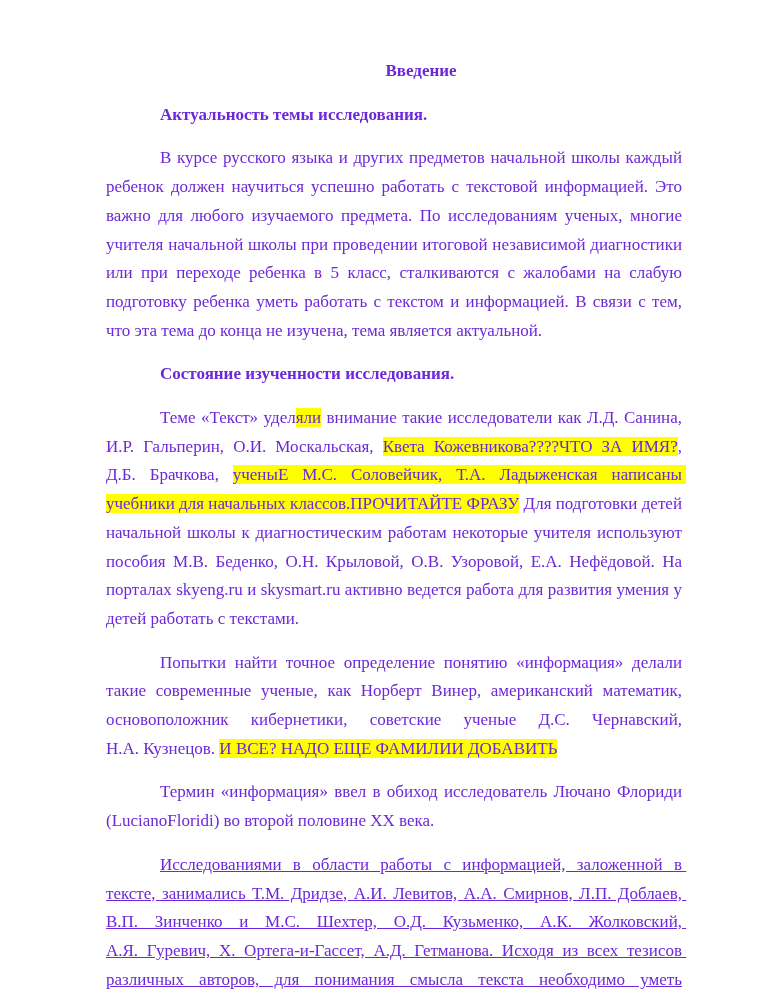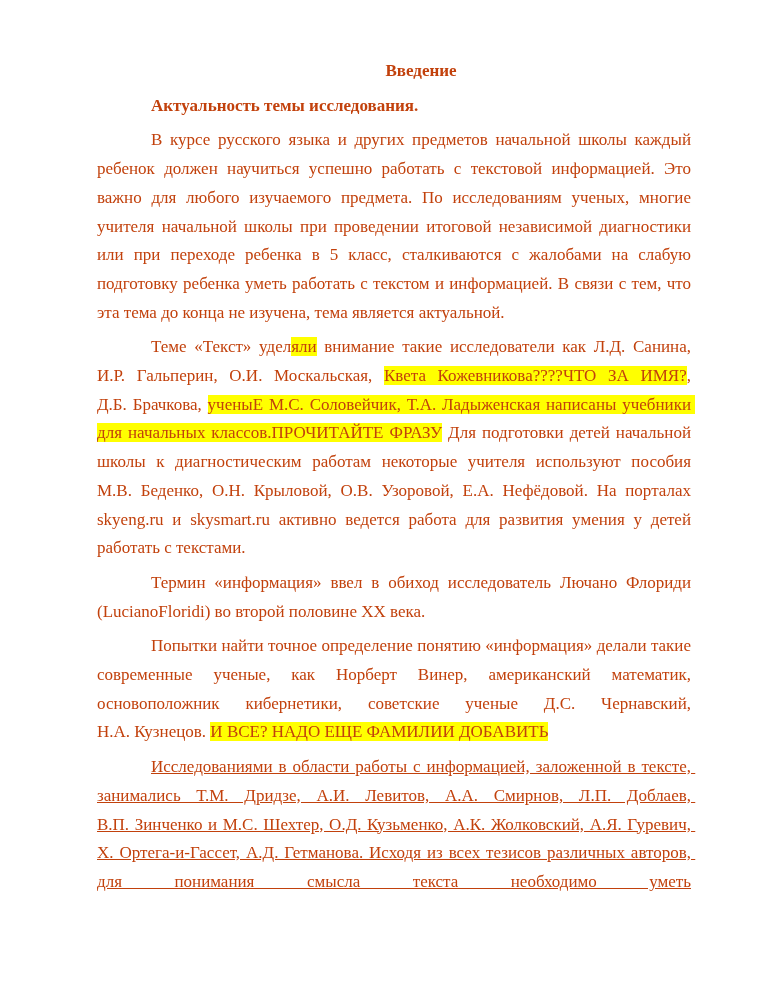--- a/index.html
+++ b/index.html
@@ -6,46 +6,47 @@
   .page {
     position: relative;
     width: 768px;
     height: 994px;
     background: #ffffff;
     box-sizing: border-box;
     padding: 57px 71px 0 91px;
     font-family: "Liberation Serif", "DejaVu Serif", serif;
     font-size: 17px;
     line-height: 28.7px;
-    color: #c2410c;
+    color: #6d28d9;
     overflow: hidden;
   }
   .title {
     margin: 0;
     text-align: center;
     text-indent: 54px;
     font-weight: bold;
   }
   .para {
-    margin: 6px;
+    margin: 15px;
     text-align: justify;
     text-indent: 54px;
   }
   .para.heading { font-weight: bold; }
   .para.justify-last { text-align-last: justify; text-decoration: underline; }
   .run { white-space: pre-wrap; }
   .run.bold { font-weight: bold; }
   .run.highlight { background-color: #ffff00; box-decoration-break: clone; }
 </style>
 </head>
 <body>
 
 <div class="page">
   <p class="title">Введение</p>
   <div>
       <p class="para heading"><span class="run bold">Актуальность темы исследования.</span></p>
       <p class="para body"><span class="run">В курсе русского языка и других предметов начальной школы каждый ребенок должен научиться успешно работать с текстовой информацией. Это важно для любого изучаемого предмета. По исследованиям ученых, многие учителя начальной школы при проведении итоговой независимой диагностики или при переходе ребенка в 5 класс, сталкиваются с жалобами на слабую подготовку ребенка уметь работать с текстом и информацией. В связи с тем, что эта тема до конца не изучена, тема является актуальной.</span></p>
+      <p class="para heading"><span class="run bold">Состояние изученности исследования.</span></p>
       <p class="para body"><span class="run">Теме «Текст» удел</span><span class="run highlight">яли</span><span class="run"> внимание такие исследователи как Л.Д.&nbsp;Санина, И.Р.&nbsp;Гальперин, О.И.&nbsp;Москальская, </span><span class="run highlight">Квета Кожевникова????ЧТО ЗА ИМЯ?</span><span class="run">, Д.Б.&nbsp;Брачкова, </span><span class="run highlight">ученыЕ М.С.&nbsp;Соловейчик, Т.А.&nbsp;Ладыженская написаны учебники для начальных классов.ПРОЧИТАЙТЕ ФРАЗУ</span><span class="run"> Для подготовки детей начальной школы к диагностическим работам некоторые учителя используют пособия М.В.&nbsp;Беденко, О.Н.&nbsp;Крыловой, О.В.&nbsp;Узоровой, Е.А.&nbsp;Нефёдовой. На порталах skyeng.ru и skysmart.ru активно ведется работа для развития умения у детей работать с текстами.</span></p>
+      <p class="para body"><span class="run">Попытки найти точное определение понятию «информация» делали такие современные ученые, как Норберт Винер, американский математик, основоположник кибернетики, советские ученые Д.С.&nbsp;Чернавский, Н.А.&nbsp;Кузнецов. </span><span class="run highlight">И ВСЕ? НАДО ЕЩЕ ФАМИЛИИ ДОБАВИТЬ</span></p>
       <p class="para body"><span class="run">Термин «информация» ввел в обиход исследователь Лючано Флориди (LucianoFloridi) во второй половине XX века.</span></p>
-      <p class="para body"><span class="run">Попытки найти точное определение понятию «информация» делали такие современные ученые, как Норберт Винер, американский математик, основоположник кибернетики, советские ученые Д.С.&nbsp;Чернавский, Н.А.&nbsp;Кузнецов. </span><span class="run highlight">И ВСЕ? НАДО ЕЩЕ ФАМИЛИИ ДОБАВИТЬ</span></p>
       <p class="para body justify-last"><span class="run">Исследованиями в области работы с информацией, заложенной в тексте, занимались Т.М.&nbsp;Дридзе, А.И.&nbsp;Левитов, А.А.&nbsp;Смирнов, Л.П.&nbsp;Доблаев, В.П.&nbsp;Зинченко и М.С.&nbsp;Шехтер, О.Д.&nbsp;Кузьменко, А.К.&nbsp;Жолковский, А.Я.&nbsp;Гуревич, Х.&nbsp;Ортега-и-Гассет, А.Д.&nbsp;Гетманова. Исходя из всех тезисов различных авторов, для понимания смысла текста необходимо уметь</span></p>
     </div>
 </div>
 
 </body></html>

